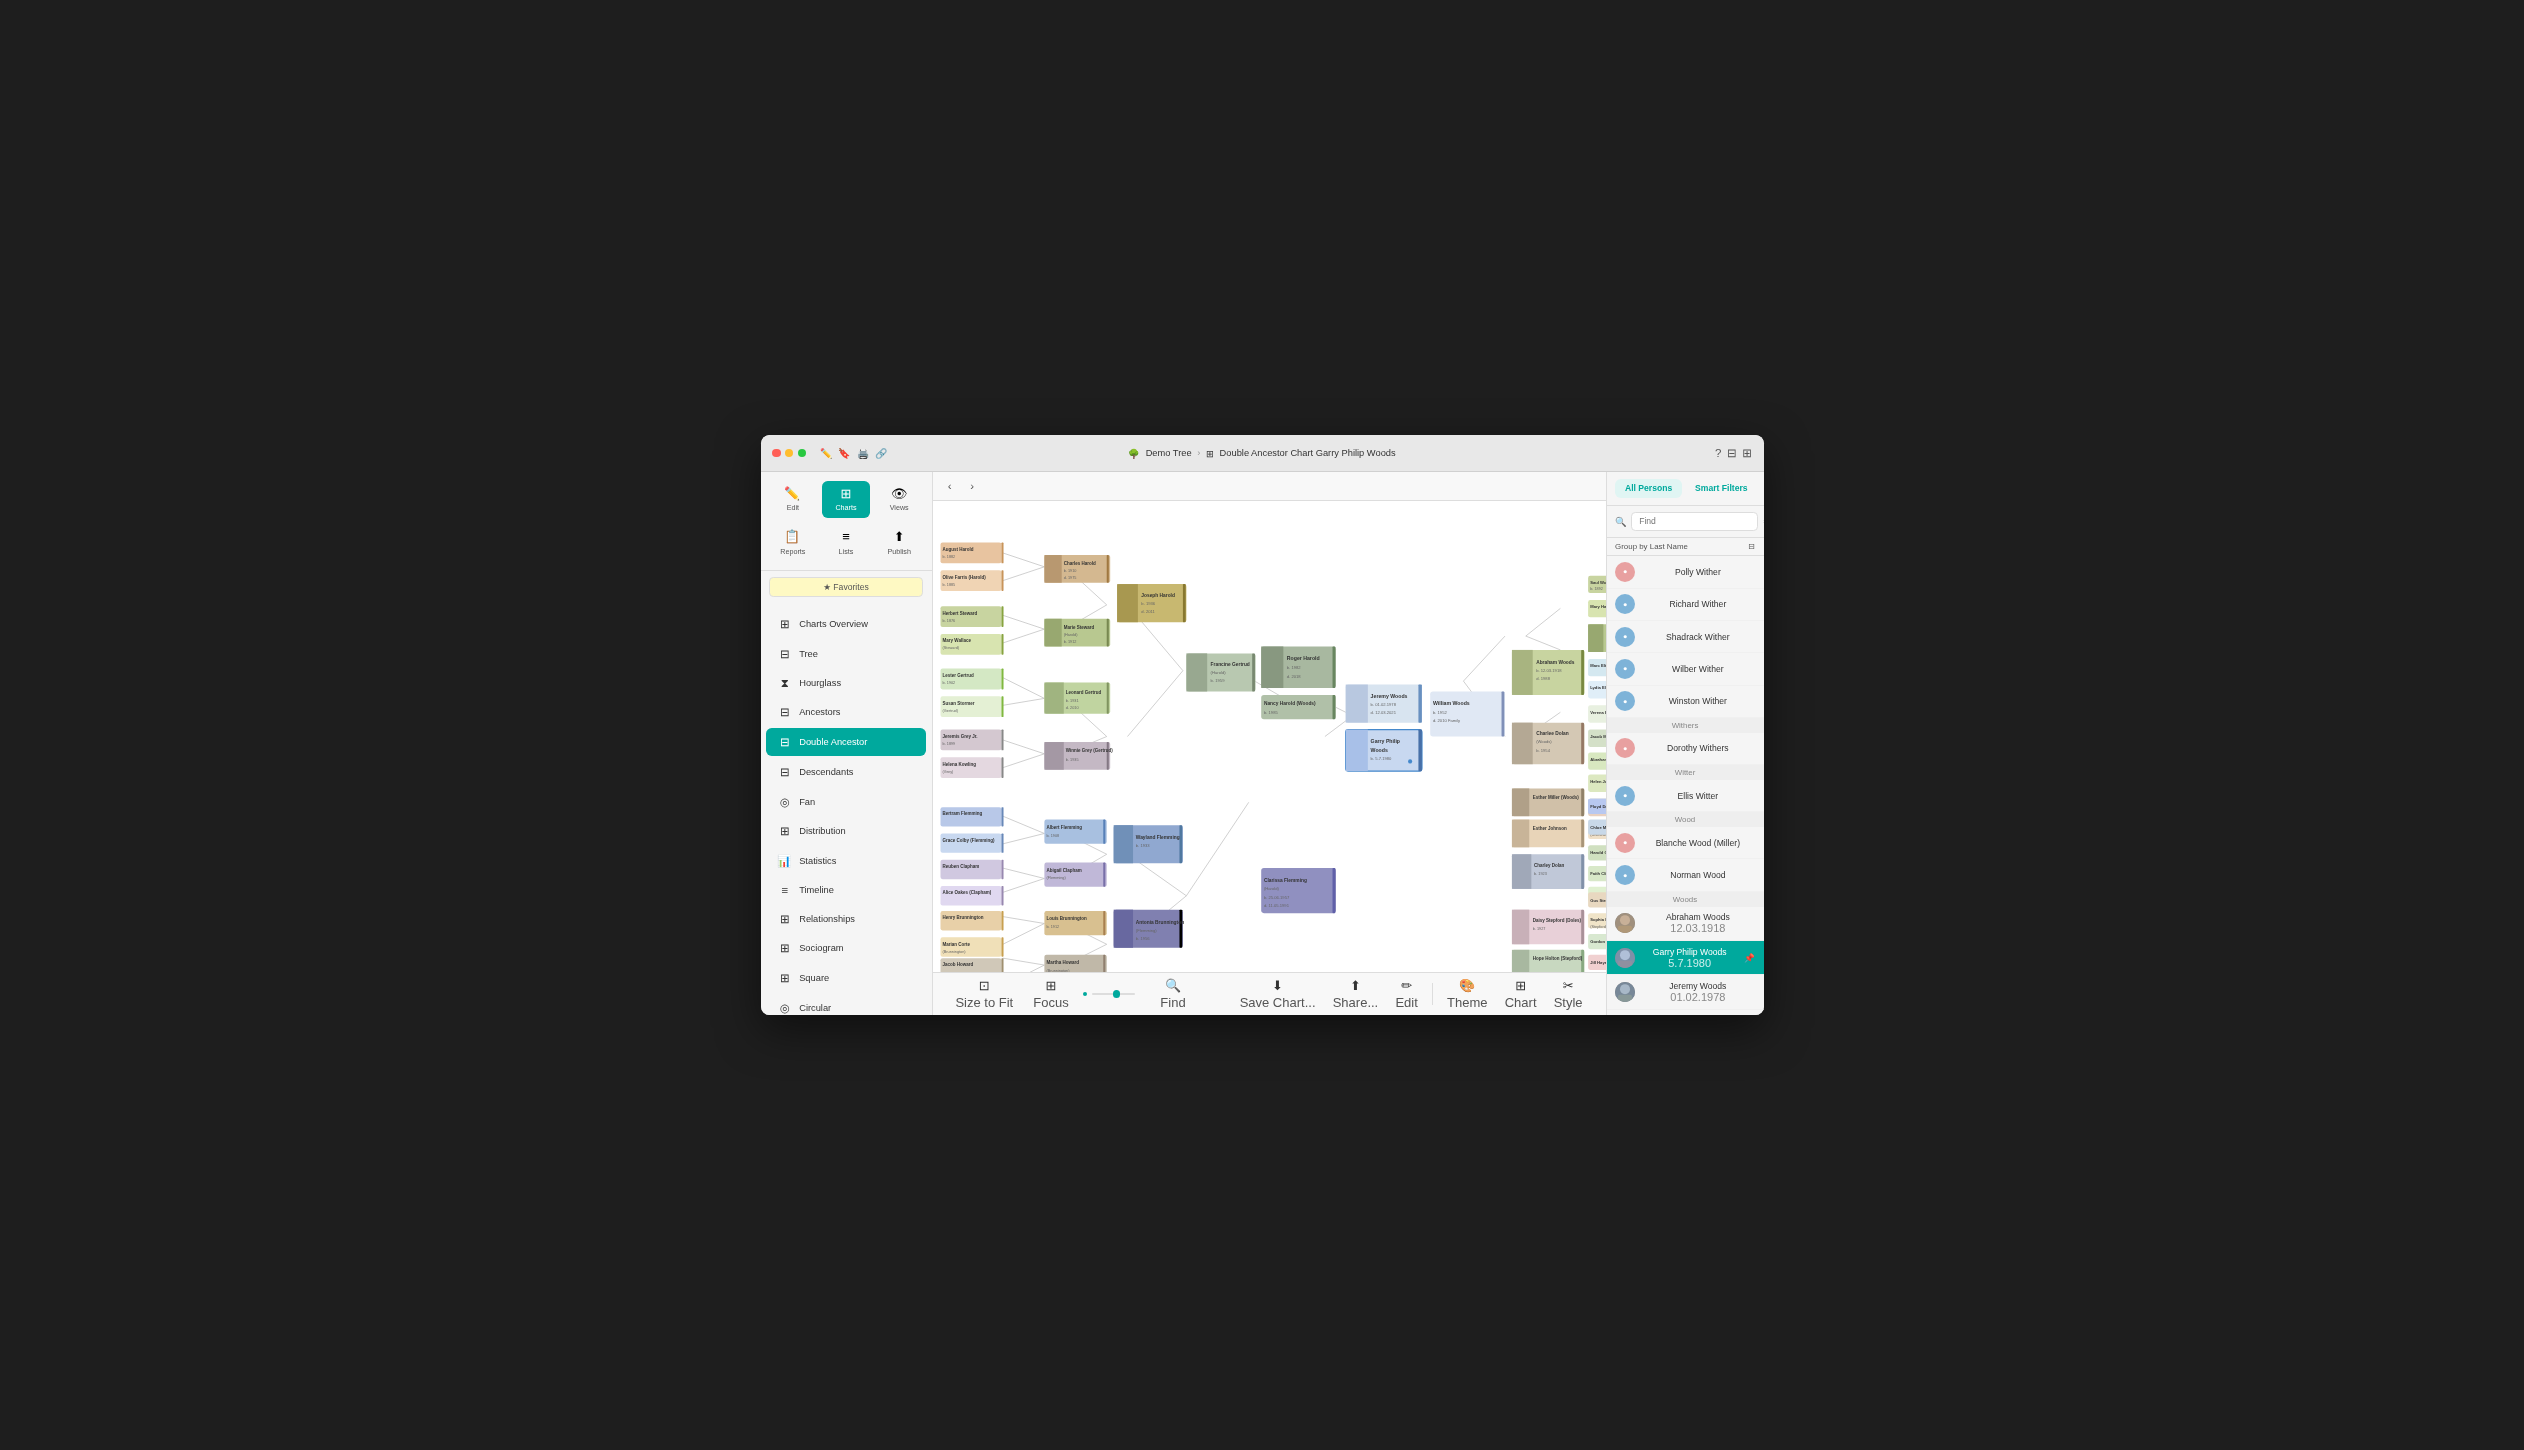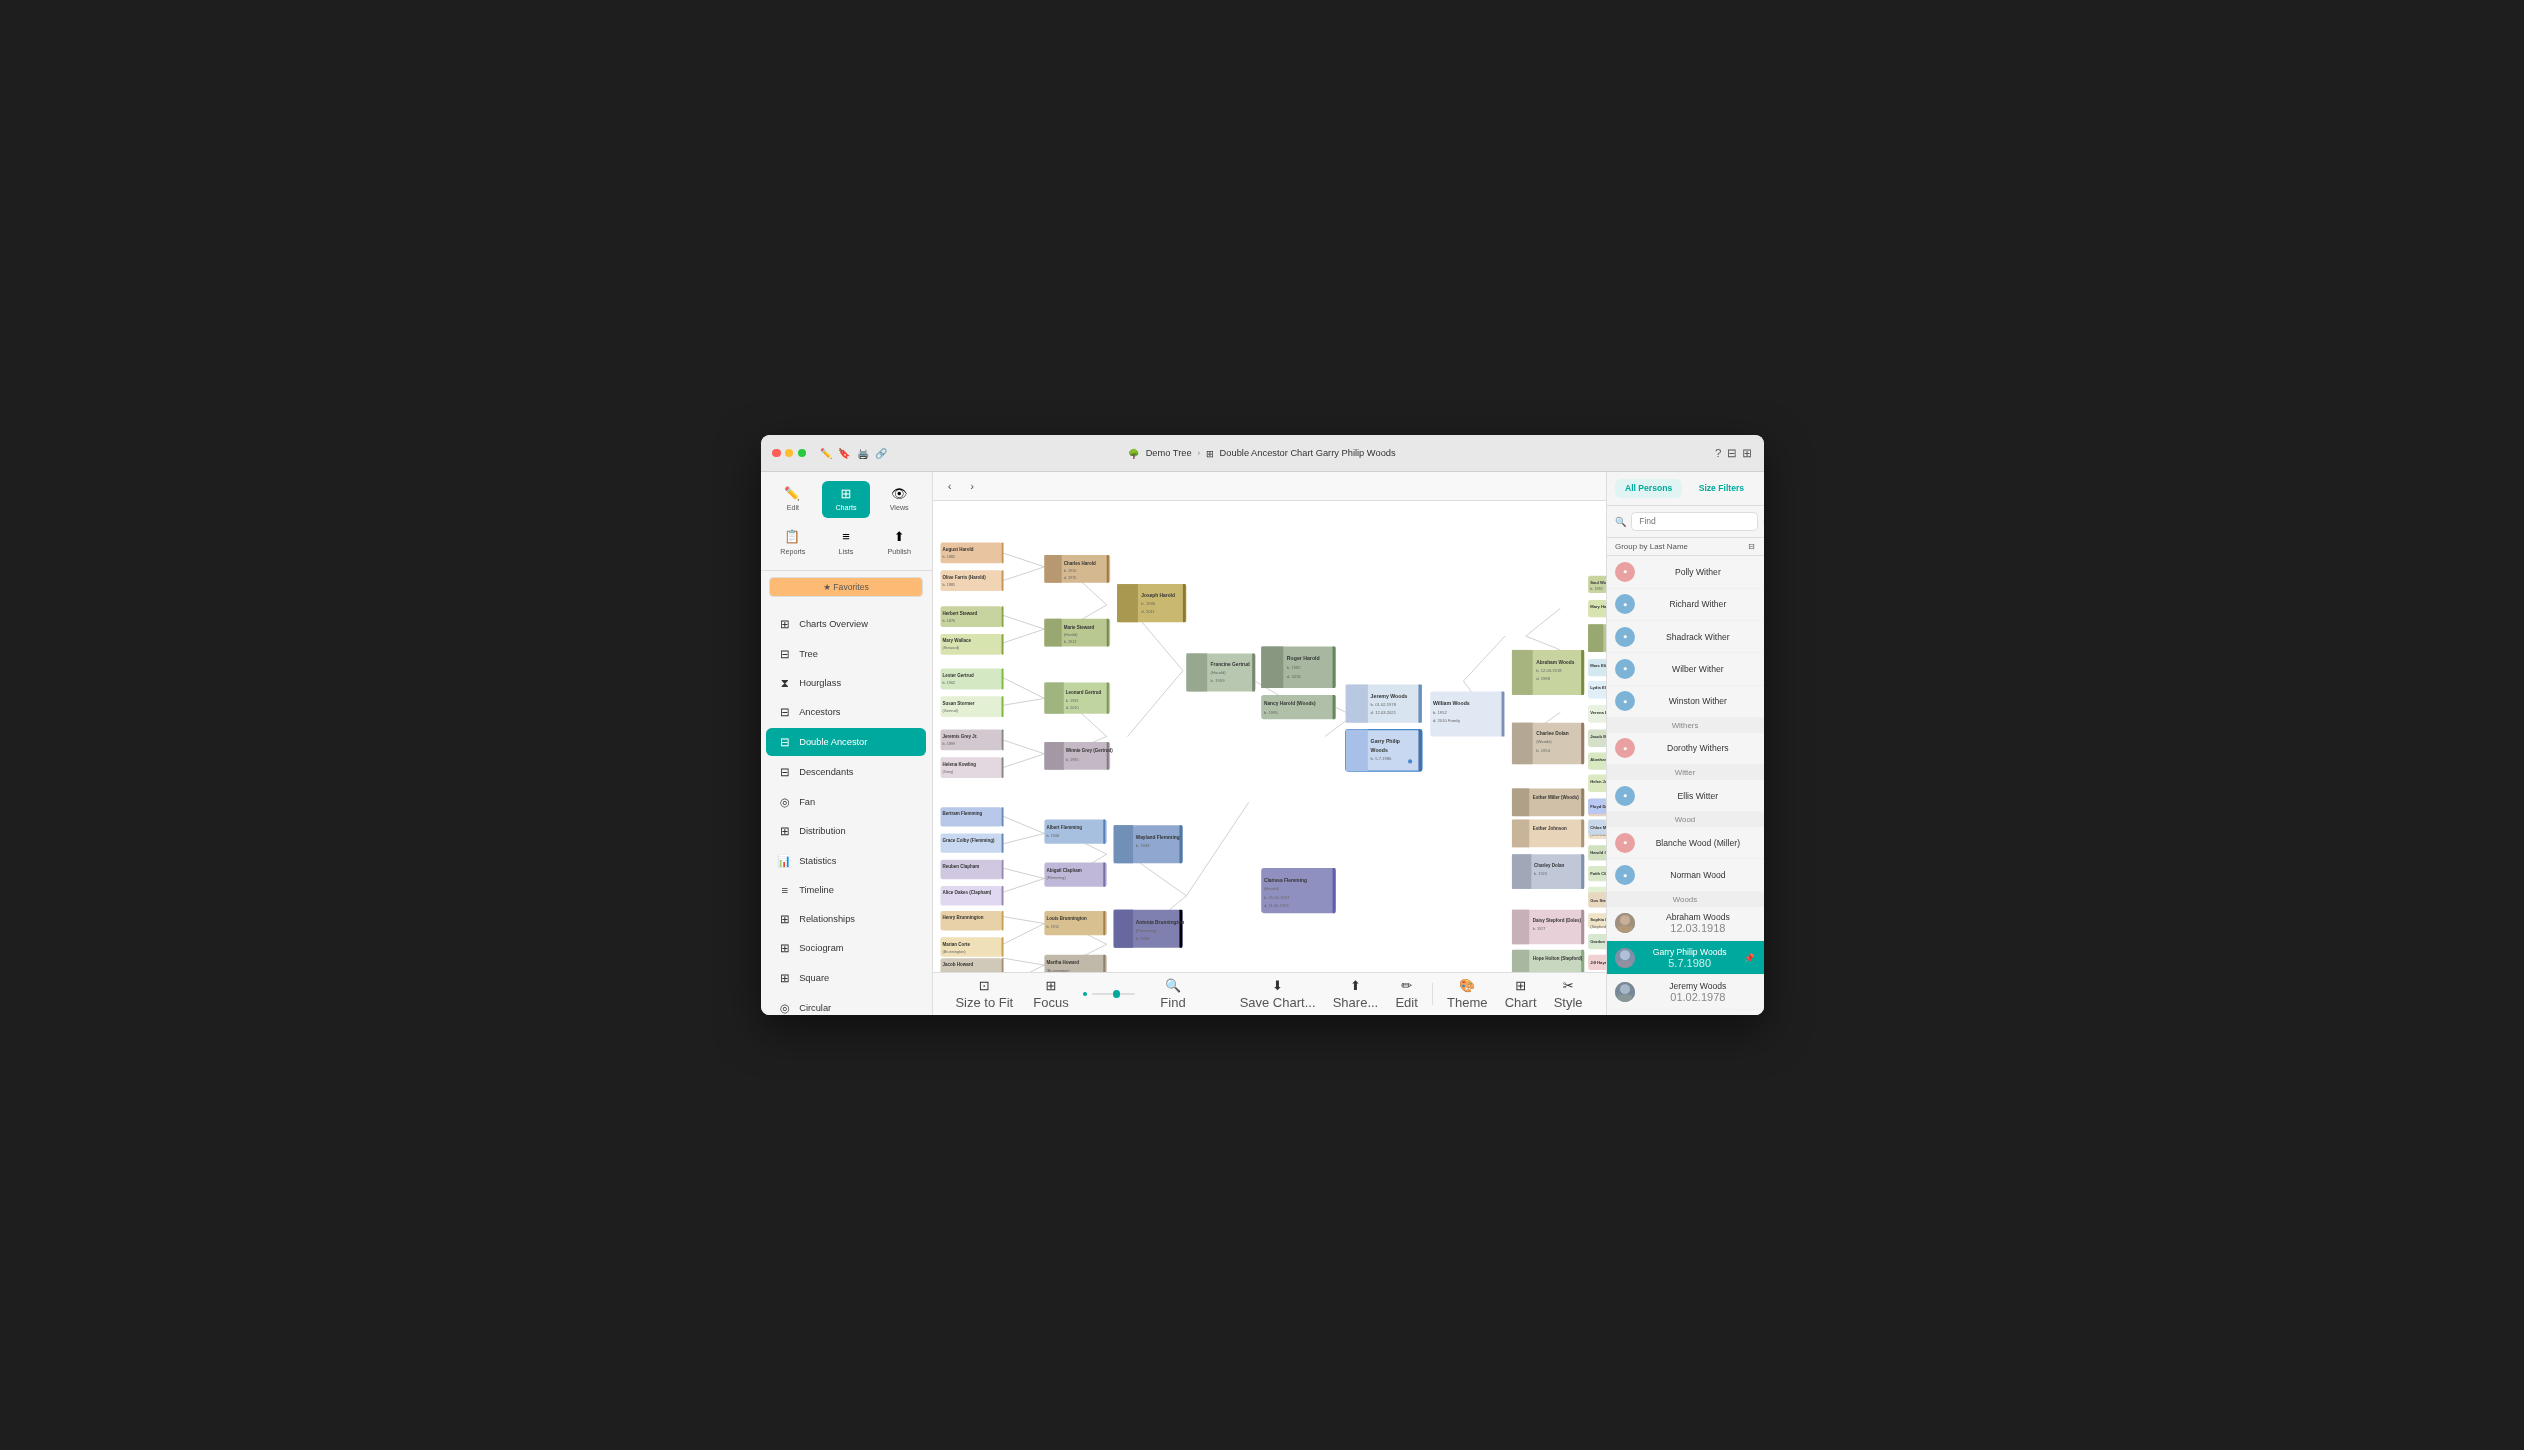--- a/index.html
+++ b/index.html
@@ -98,21 +98,21 @@
     .toolbar-btn.active {
       background: #00a99d;
       color: white;
     }
     .toolbar-btn .btn-icon { font-size: 13px; }
     .toolbar-btn .btn-label { font-size: 7.2px; color: #555; }
     .toolbar-btn.active .btn-label { color: white; }
     .favorites-btn {
       margin: 5.7px 8.6px;
       padding: 4.3px 8.6px;
-      background: #fdba74;
+      background: #fef9c3;
       border: 0.7px solid #ddd;
       border-radius: 4.3px;
       font-size: 8.6px;
       cursor: pointer;
       text-align: center;
       color: #555;
     }
     .nav-items {
       padding: 5.7px 0;
     }
@@ -982,21 +982,21 @@
         <button class="bottom-tool-btn">
           <span class="bt-icon">✂</span>
           <span class="bt-label">Style</span>
         </button>
       </div>
     </div>
 
     <div class="right-panel">
       <div class="right-panel-header">
         <button class="panel-tab active">All Persons</button>
-        <button class="panel-tab">Size Filters</button>
+        <button class="panel-tab">Smart Filters</button>
       </div>
       <div class="search-bar">
         <span style="color:#999;font-size:9.3px;">🔍</span>
         <input class="search-input" type="text" placeholder="Find" style="">
         <span class="search-gear">⚙</span>
       </div>
       <div class="sort-bar">
         <span>Group by Last Name</span>
         <span style="cursor:pointer;">⊟</span>
       </div>

